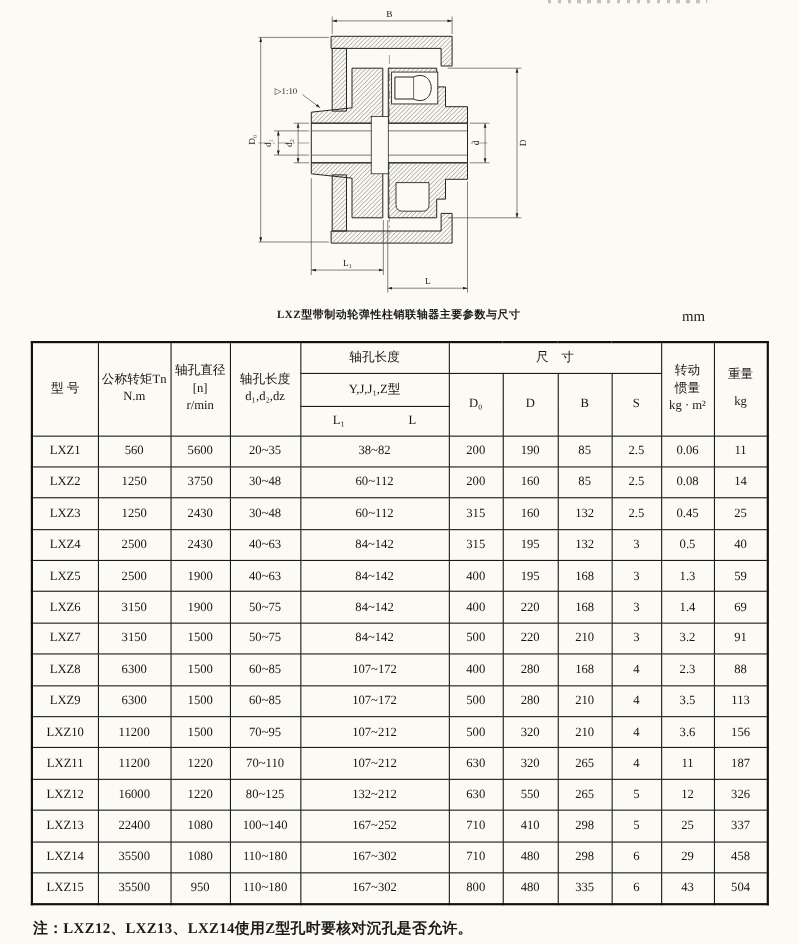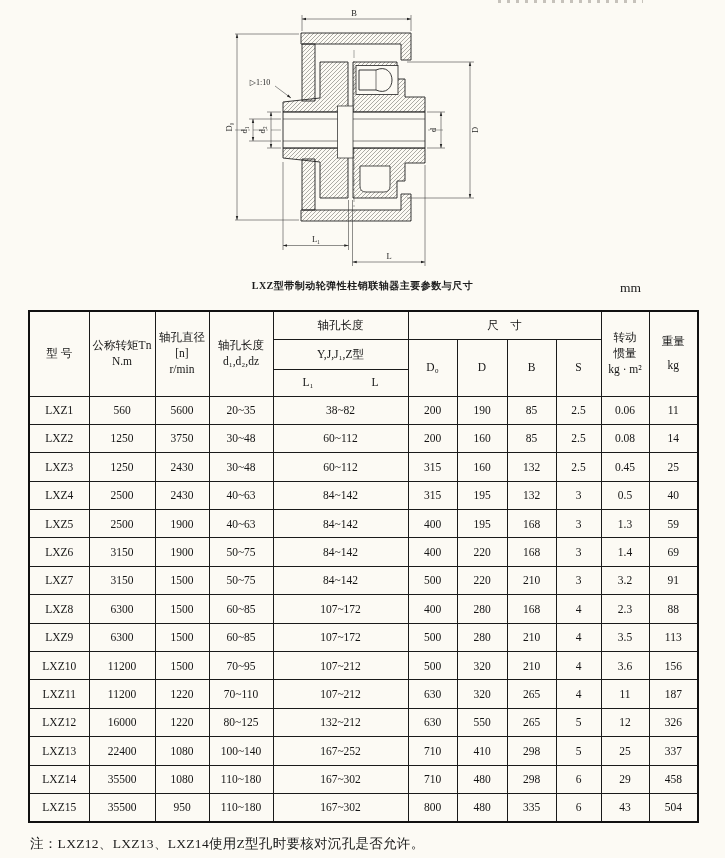--- a/index.html
+++ b/index.html
@@ -33,21 +33,21 @@
     padding:0;font-weight:normal;line-height:1.25;
     overflow:hidden;white-space:nowrap;
   }
   .spec-table{border:2px solid #111;}
   thead tr.hr1{height:28px;}
   thead tr.hr2{height:30px;}
   thead tr.hr3{height:27px;}
   tbody tr{height:28.4px;}
   .hl{display:block;line-height:1.35;}
   .l1l-cell{display:flex;justify-content:space-around;align-items:center;}
-  .footnote{position:absolute;left:30px;top:835px;font-size:13.5px;letter-spacing:.3px;}
+  .footnote{position:absolute;left:30px;top:835px;font-size:13.5px;letter-spacing:.3px;font-weight:bold;}
   svg text{font-family:"Liberation Serif",serif;fill:#1f1f1f;}
 </style>
 </head>
 <body>
 
 <div class="top-fragment"></div>
 
 <div class="diagram-wrap">
 <svg width="284" height="272" viewBox="0 0 284 272">
   <defs>

